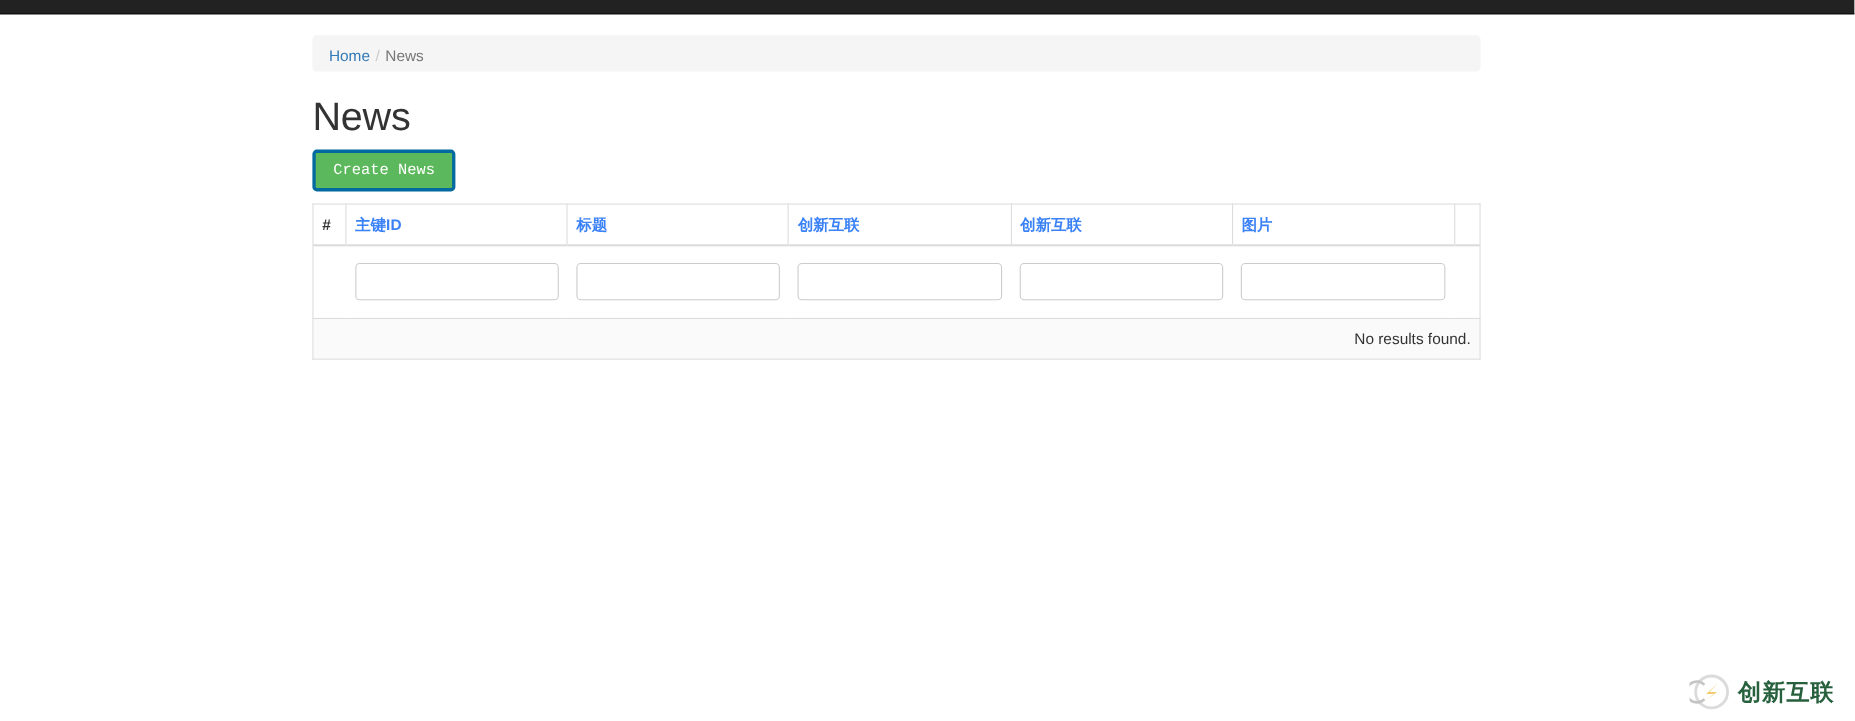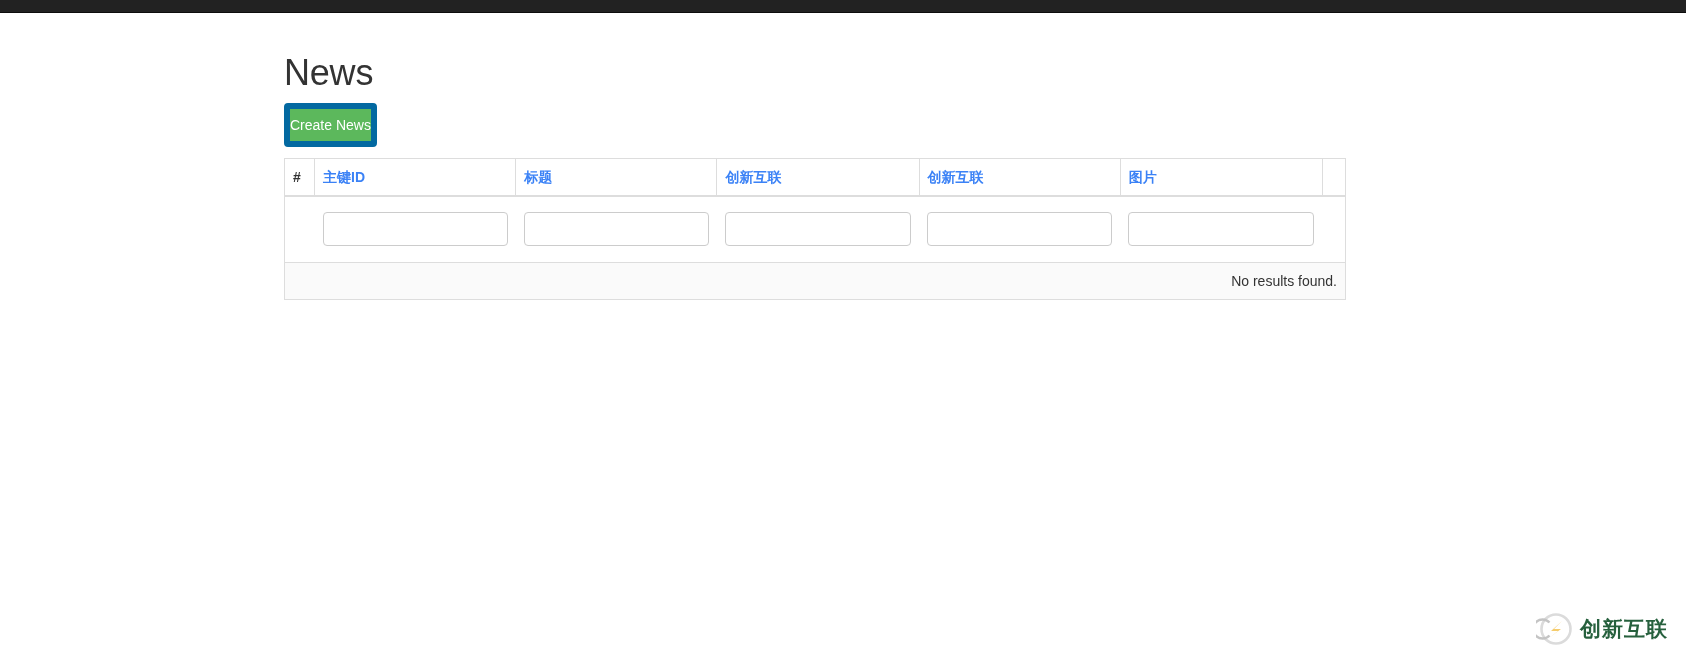--- a/index.html
+++ b/index.html
@@ -71,27 +71,27 @@
     color: #333333;
     letter-spacing: -0.2px;
   }
 
   
   .toolbar {
     margin-bottom: 10px;
   }
   .btn-success {
     display: inline-block;
-    padding: 6px 0;
+    padding: 6px 16px;
     font-size: 14px;
     line-height: 1.428571429;
-    font-family: Liberation Sans, sans-serif;
+    font-family: Liberation Mono, monospace;
     color: #ffffff;
     background-color: #5cb85c;
-    border: 6px solid #0369a1;
+    border: 3px solid #0369a1;
     border-radius: 4px;
     cursor: pointer;
     white-space: nowrap;
     vertical-align: middle;
   }
 
   
   .grid-view {
     margin-top: 11px;
   }
@@ -192,20 +192,23 @@
     line-height: 1;
   }
 </style>
 </head>
 <body>
 
 <div class="navbar-strip"></div>
 
 <div class="container">
 
+  <ol class="breadcrumb" style="list-style:none;margin:0;">
+    <a href="#">Home</a><span class="sep">/</span><span class="active">News</span>
+  </ol>
 
   <h1 class="page-title">News</h1>
 
   <div class="toolbar">
     <button type="button" class="btn-success">Create News</button>
   </div>
 
   <div class="grid-view">
     <table class="table">
       <thead>

